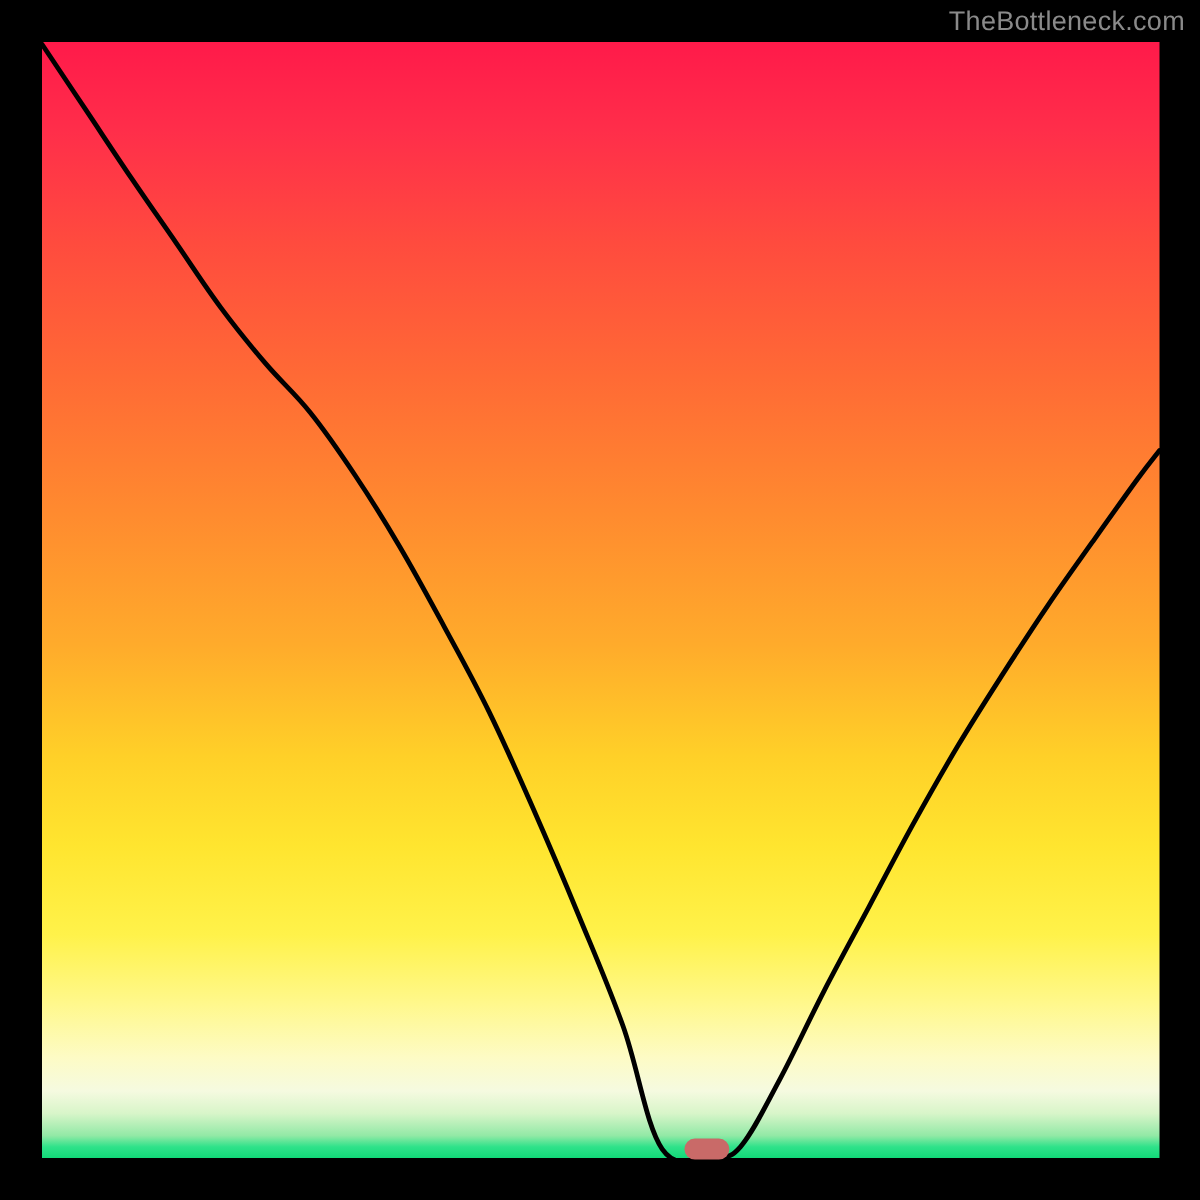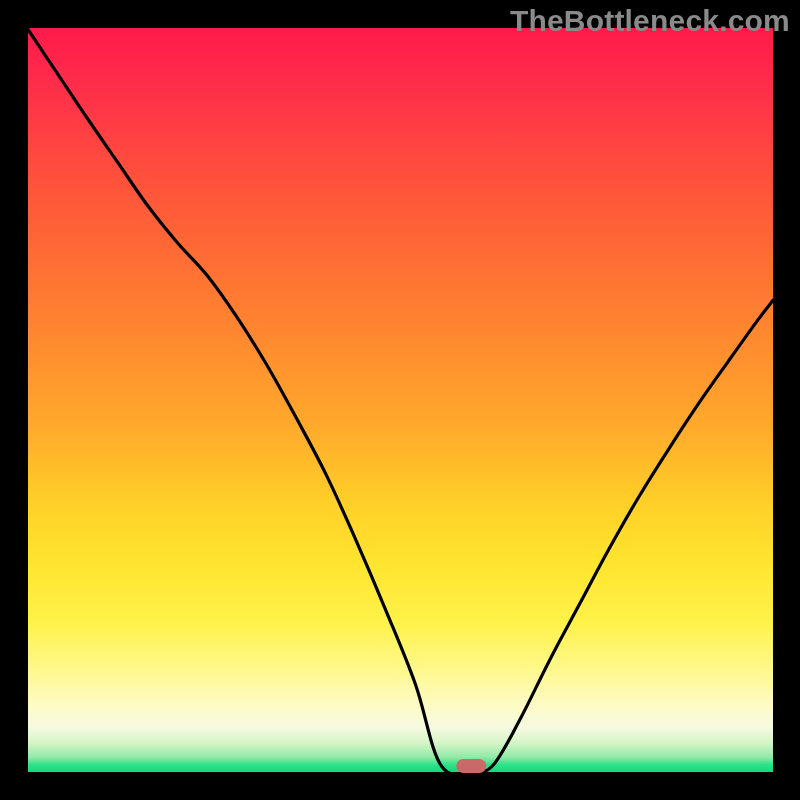--- a/index.html
+++ b/index.html
@@ -50,22 +50,22 @@
     top: 0;
     width: 745px;
     height: 744px;
     overflow: visible;
   }
   .watermark {
     position: absolute;
     top: 4px;
     right: 10px;
     color: #8a8a8a;
-    font-size: 30px;
-    font-weight: 700;
+    font-size: 18px;
+    font-weight: 400;
     letter-spacing: 0.2px;
     user-select: none;
   }
 </style>
 </head>
 <body>
 
 <div class="frame">
 
   <div class="plot-area">

